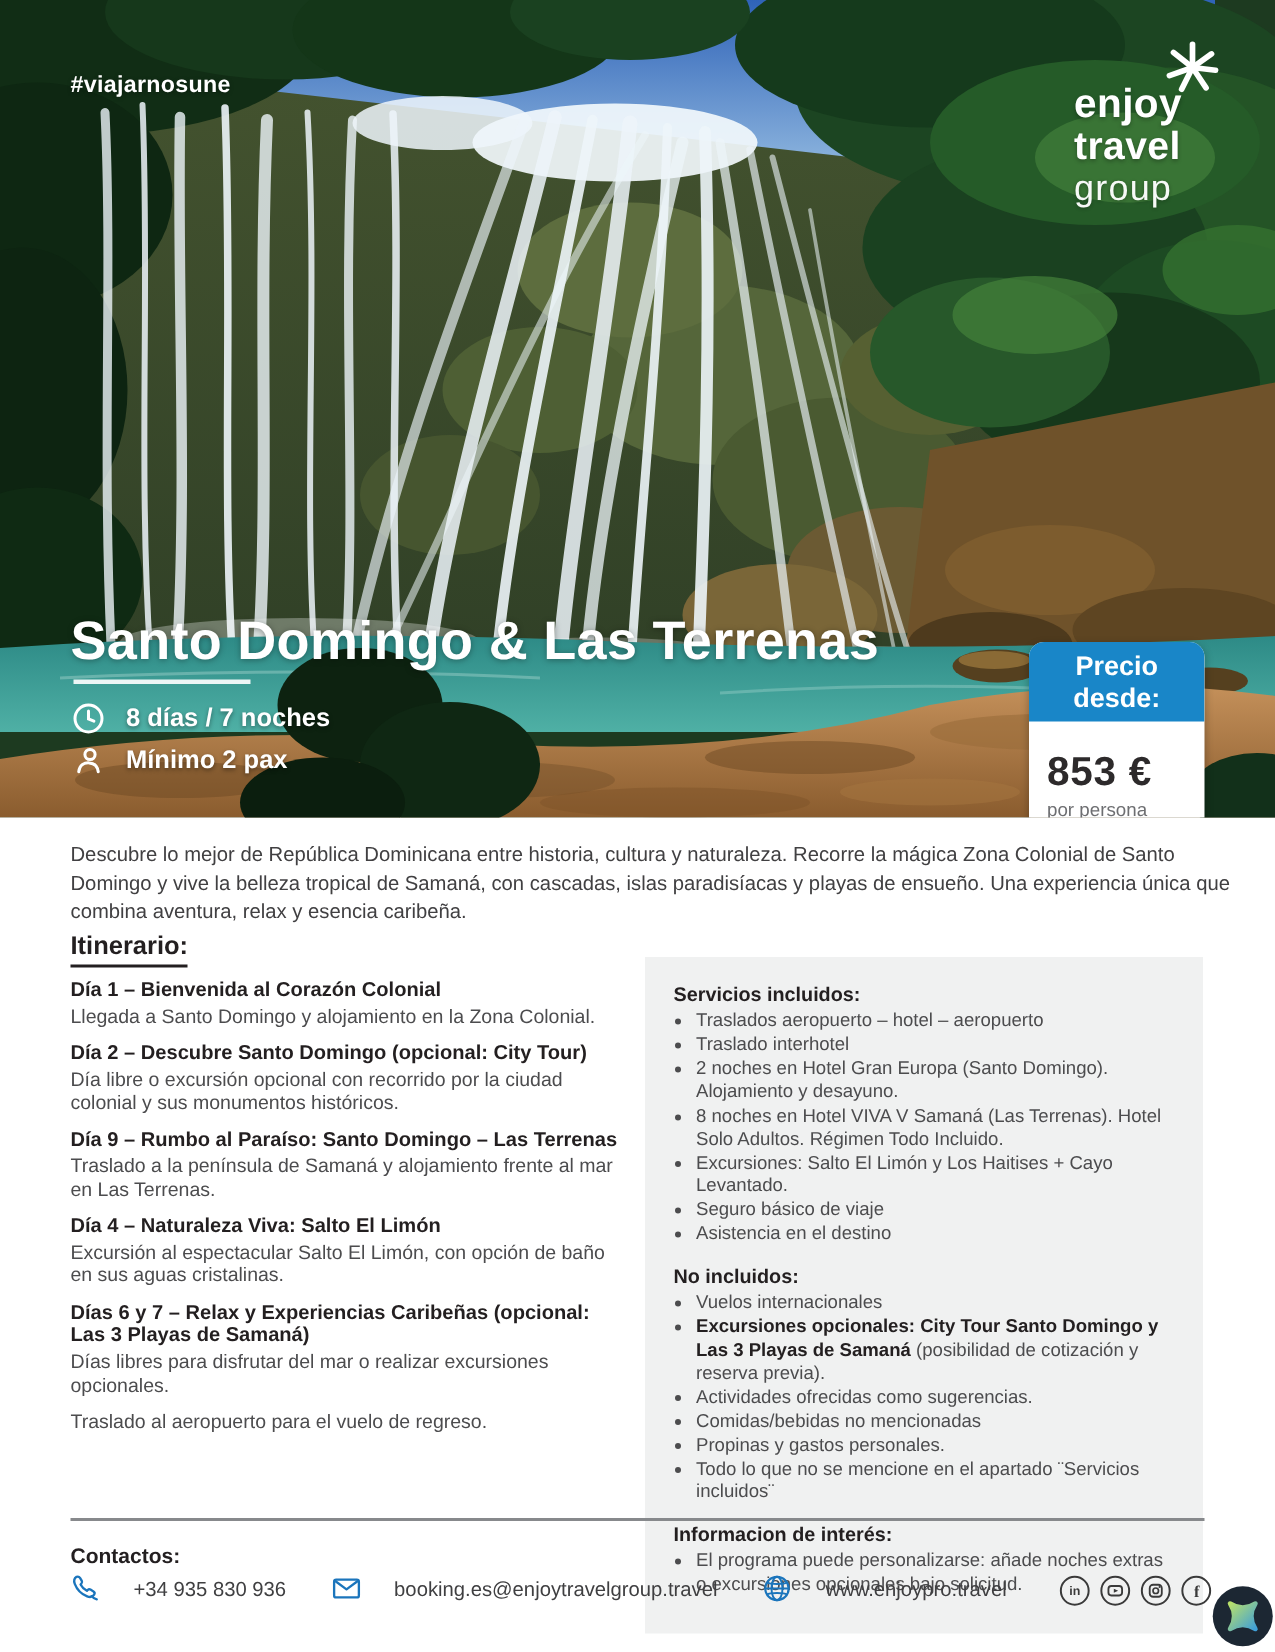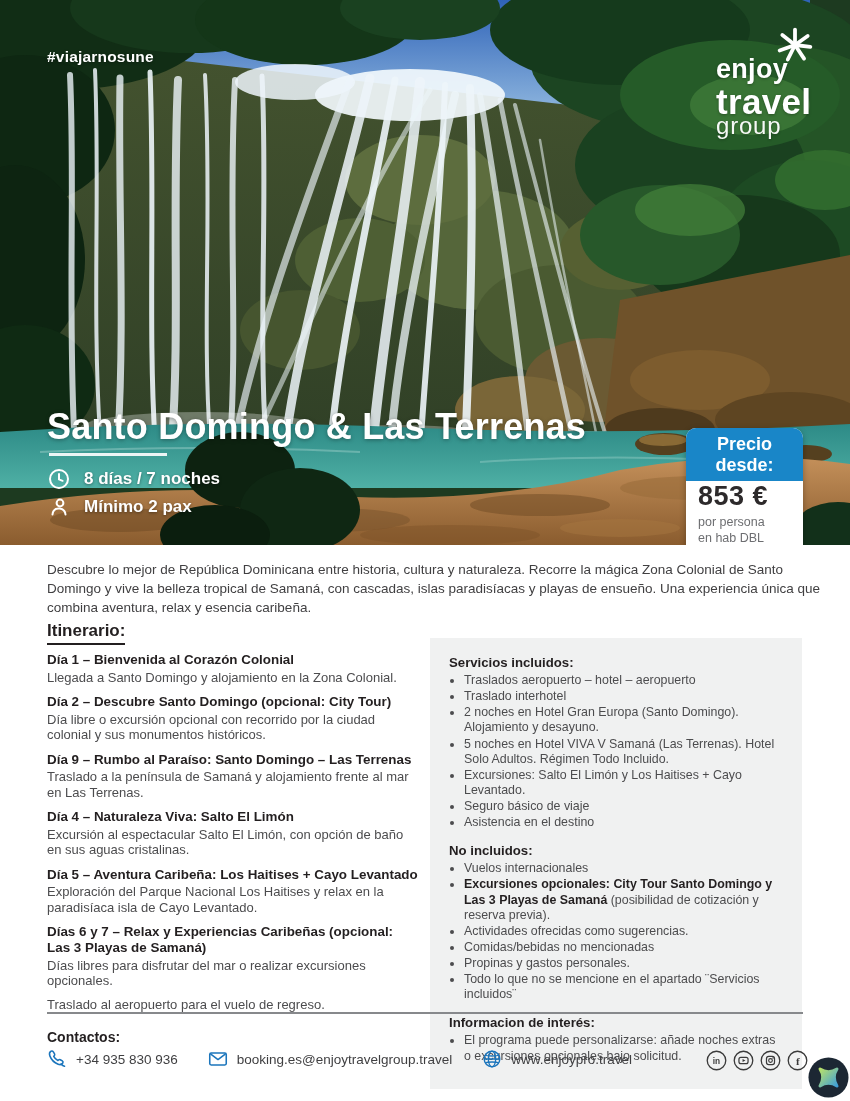--- a/index.html
+++ b/index.html
@@ -6,34 +6,34 @@
   body{width:850px;height:1101px;position:relative;font-family:"Liberation Sans",sans-serif;color:#231f20;overflow:hidden;}
   .abs{position:absolute;}
 
   
   .hero{left:0;top:0;width:850px;height:545px;overflow:hidden;}
   .hero svg.scene{position:absolute;left:0;top:0;width:850px;height:545px;display:block;}
   .hashtag{left:47px;top:48px;color:#fff;font-weight:bold;font-size:15.5px;letter-spacing:.2px;text-shadow:0 1px 3px rgba(0,0,0,.35);}
   .logo{left:714px;top:26px;width:120px;color:#fff;text-shadow:0 1px 3px rgba(0,0,0,.3);}
   .logo .star{position:absolute;left:62px;top:0;width:38px;height:38px;}
   .logo .w1{position:absolute;left:2px;top:28px;font-size:27px;font-weight:bold;letter-spacing:.3px;}
-  .logo .w2{position:absolute;left:2px;top:56px;font-size:35px;font-weight:bold;letter-spacing:.3px;}
+  .logo .w2{position:absolute;left:2px;top:56px;font-size:26px;font-weight:bold;letter-spacing:.3px;}
   .logo .w3{position:absolute;left:2px;top:86px;font-size:24px;font-weight:300;letter-spacing:.8px;opacity:.96;}
   .hero-title{left:47px;top:406px;font-size:36px;font-weight:bold;color:#fff;letter-spacing:.2px;text-shadow:0 1px 4px rgba(0,0,0,.35);}
   .title-underline{left:49px;top:453px;width:118px;height:2.5px;background:#fff;opacity:.9;}
   .meta-row{left:47px;color:#fff;display:flex;align-items:center;gap:13px;text-shadow:0 1px 3px rgba(0,0,0,.4);}
   .meta-row .txt{font-size:17px;font-weight:bold;}
   .meta-row svg{display:block;}
   .row-duration{top:467px;}
   .row-pax{top:495px;}
 
   
   .price-badge{left:686px;top:428px;width:117px;border-radius:10px;overflow:hidden;box-shadow:0 2px 6px rgba(0,0,0,.3);background:#fff;}
   .price-head{background:#1986c8;color:#fff;font-weight:bold;font-size:18px;text-align:center;padding:6px 0 5px;}
-  .price-body{padding:0 12px 9px;}
+  .price-body{padding:18px 12px 9px;}
   .price-amount{font-size:27px;font-weight:bold;color:#2d2a2b;letter-spacing:.5px;}
   .price-per{font-size:12.5px;color:#6d6e71;line-height:1.3;margin-top:2px;}
 
   
   .intro{left:47px;top:560px;width:778px;font-size:13.5px;line-height:19px;color:#414042;}
   .itin-heading{left:47px;top:621px;font-size:17px;font-weight:bold;color:#231f20;border-bottom:2.5px solid #231f20;padding-bottom:2px;}
   .days{left:47px;top:652px;width:372px;}
   .day{margin-bottom:9px;}
   .day-title{font-size:13.4px;font-weight:bold;color:#231f20;line-height:1.18;}
   .day-desc{font-size:13px;color:#4c4c4e;line-height:1.18;margin-top:2px;}
@@ -43,21 +43,21 @@
   .panel h3{margin:0 0 3px;font-size:13.2px;font-weight:bold;color:#231f20;}
   .panel ul{margin:0 0 13px;padding-left:15px;font-size:12.4px;color:#4c4c4e;line-height:1.22;}
   .panel li{margin-bottom:1px;}
   .panel li b{color:#231f20;}
 
   
   .divider{left:47px;top:1012px;width:756px;height:2px;background:#87898c;}
   .contacts-heading{left:47px;top:1029px;font-size:14px;font-weight:bold;color:#231f20;}
   .contact-row{left:46px;top:1048px;display:flex;align-items:center;gap:9px;}
   .contact-item{display:flex;align-items:center;gap:8px;margin-right:20px;cursor:pointer;}
-  .contact-item .ctxt{font-size:13.5px;color:#3f3f41;}
+  .contact-item .ctxt{font-size:13.5px;color:#3f3f41;margin-left:13px;}
   .socials{left:706px;top:1050px;display:flex;gap:6px;}
   .socials .soc{width:21px;height:21px;cursor:pointer;}
   .float-badge{left:808px;top:1057px;width:41px;height:41px;cursor:pointer;}
 </style>
 </head>
 <body>
 
 <div class="abs hero">
   <svg class="scene" viewBox="0 0 850 545" preserveAspectRatio="none">
     <defs>
@@ -235,39 +235,35 @@
   </div>
   <div class="day">
     <div class="day-title">Día 9 – Rumbo al Paraíso: Santo Domingo – Las Terrenas</div>
     <div class="day-desc">Traslado a la península de Samaná y alojamiento frente al mar en Las Terrenas.</div>
   </div>
   <div class="day">
     <div class="day-title">Día 4 – Naturaleza Viva: Salto El Limón</div>
     <div class="day-desc">Excursión al espectacular Salto El Limón, con opción de baño en sus aguas cristalinas.</div>
   </div>
   <div class="day">
-    <div class="day-title">Día 5 – Aventura Caribeña: Los Haitises + Cayo Levantado</div>
-    <div class="day-desc">Exploración del Parque Nacional Los Haitises y relax en la paradisíaca isla de Cayo Levantado.</div>
-  </div>
-  <div class="day">
     <div class="day-title">Días 6 y 7 – Relax y Experiencias Caribeñas (opcional: Las 3 Playas de Samaná)</div>
     <div class="day-desc">Días libres para disfrutar del mar o realizar excursiones opcionales.</div>
   </div>
   <div class="day">
     <div class="day-desc">Traslado al aeropuerto para el vuelo de regreso.</div>
   </div>
 </div>
 
 <div class="abs panel">
   <h3>Servicios incluidos:</h3>
   <ul>
     <li>Traslados aeropuerto – hotel – aeropuerto</li>
     <li>Traslado interhotel</li>
     <li>2 noches en Hotel Gran Europa (Santo Domingo). Alojamiento y desayuno.</li>
-    <li>5 noches en Hotel VIVA V Samaná (Las Terrenas). Hotel Solo Adultos. Régimen Todo Incluido.</li>
+    <li>8 noches en Hotel VIVA V Samaná (Las Terrenas). Hotel Solo Adultos. Régimen Todo Incluido.</li>
     <li>Excursiones: Salto El Limón y Los Haitises + Cayo Levantado.</li>
     <li>Seguro básico de viaje</li>
     <li>Asistencia en el destino</li>
   </ul>
 
   <h3>No incluidos:</h3>
   <ul>
     <li>Vuelos internacionales</li>
     <li><b>Excursiones opcionales: City Tour Santo Domingo y Las 3 Playas de Samaná</b><span> (posibilidad de cotización y reserva previa).</span></li>
     <li>Actividades ofrecidas como sugerencias.</li>

